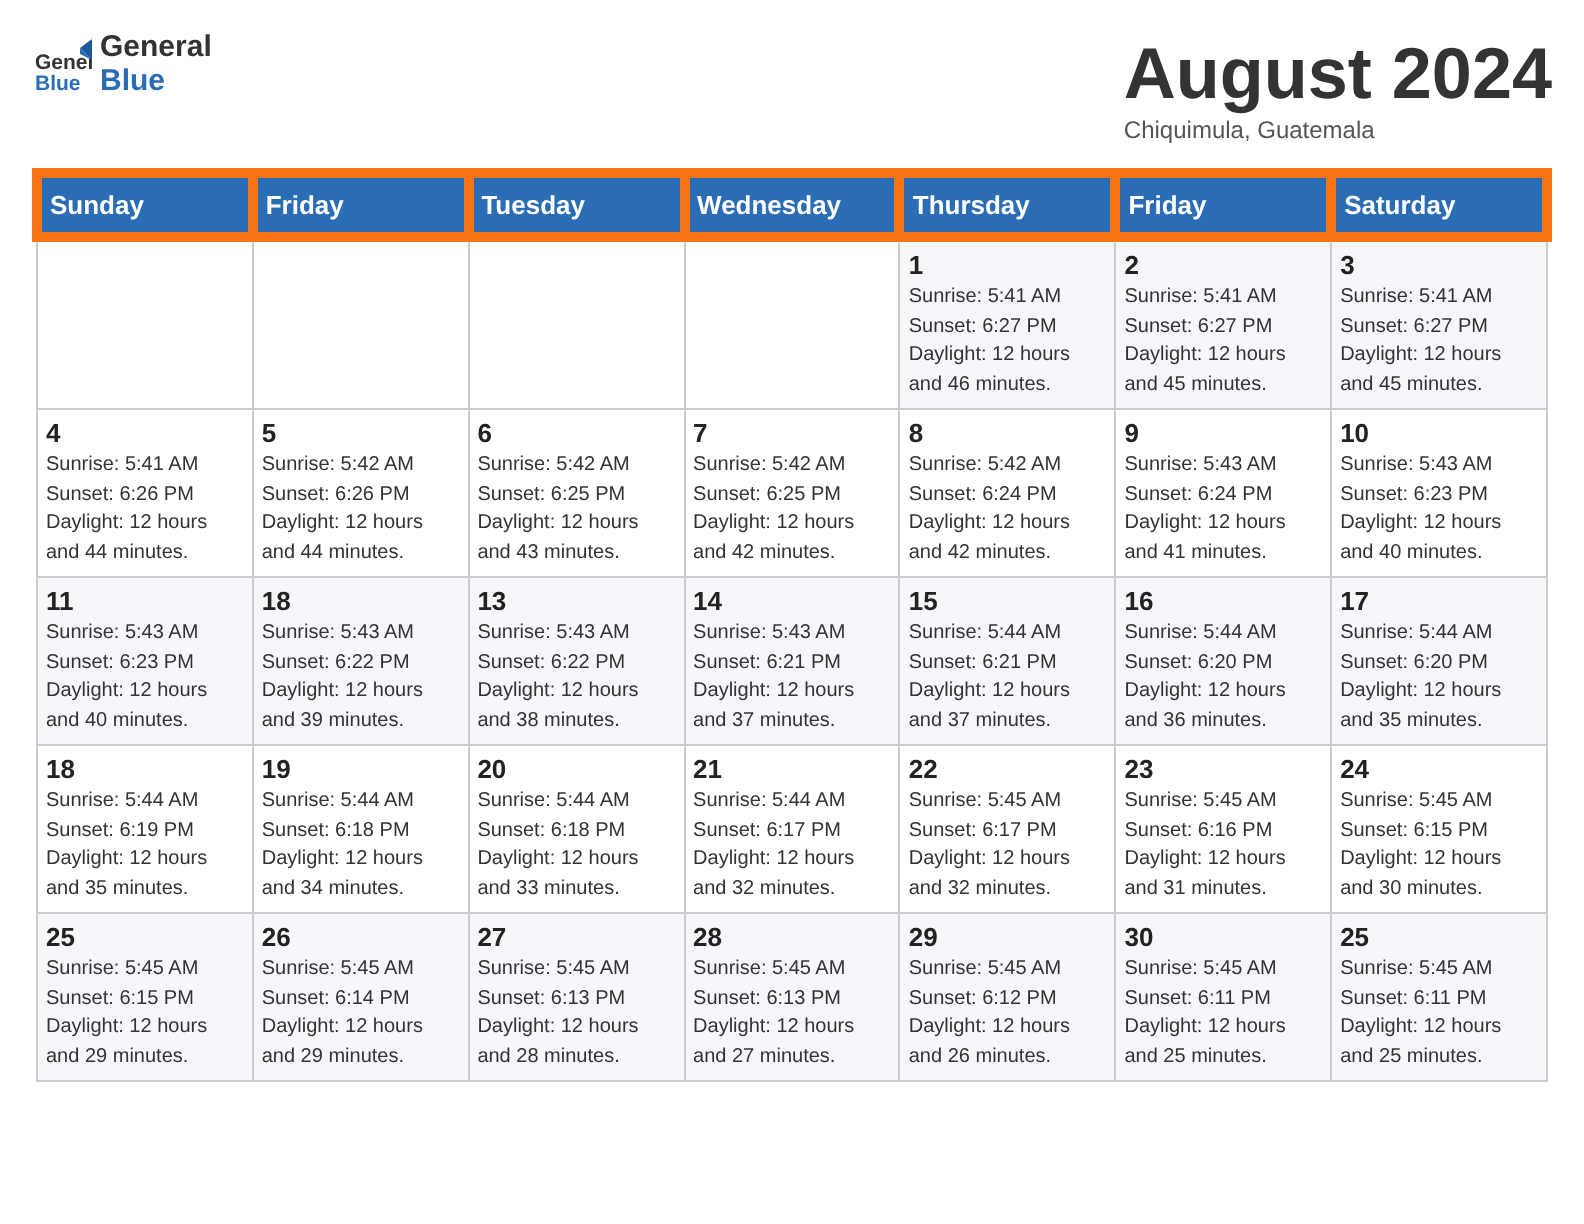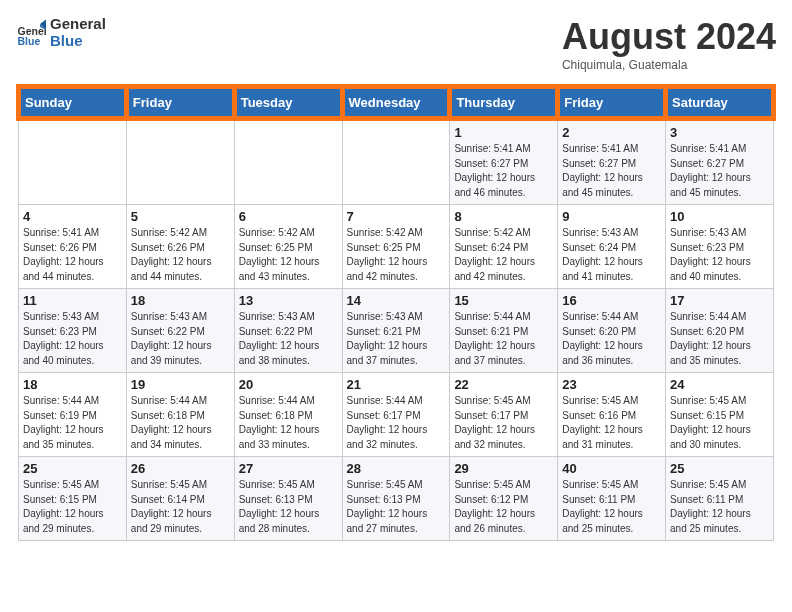--- a/index.html
+++ b/index.html
@@ -234,21 +234,21 @@
         </td>
         <td>
           <div class="day-number">28</div>
           <div class="day-info">Sunrise: 5:45 AM<br>Sunset: 6:13 PM<br>Daylight: 12 hours and 27 minutes.</div>
         </td>
         <td>
           <div class="day-number">29</div>
           <div class="day-info">Sunrise: 5:45 AM<br>Sunset: 6:12 PM<br>Daylight: 12 hours and 26 minutes.</div>
         </td>
         <td>
-          <div class="day-number">40</div>
+          <div class="day-number">30</div>
           <div class="day-info">Sunrise: 5:45 AM<br>Sunset: 6:11 PM<br>Daylight: 12 hours and 25 minutes.</div>
         </td>
         <td>
           <div class="day-number">25</div>
           <div class="day-info">Sunrise: 5:45 AM<br>Sunset: 6:11 PM<br>Daylight: 12 hours and 25 minutes.</div>
         </td>
       </tr>
     </tbody>
 </table>
 

